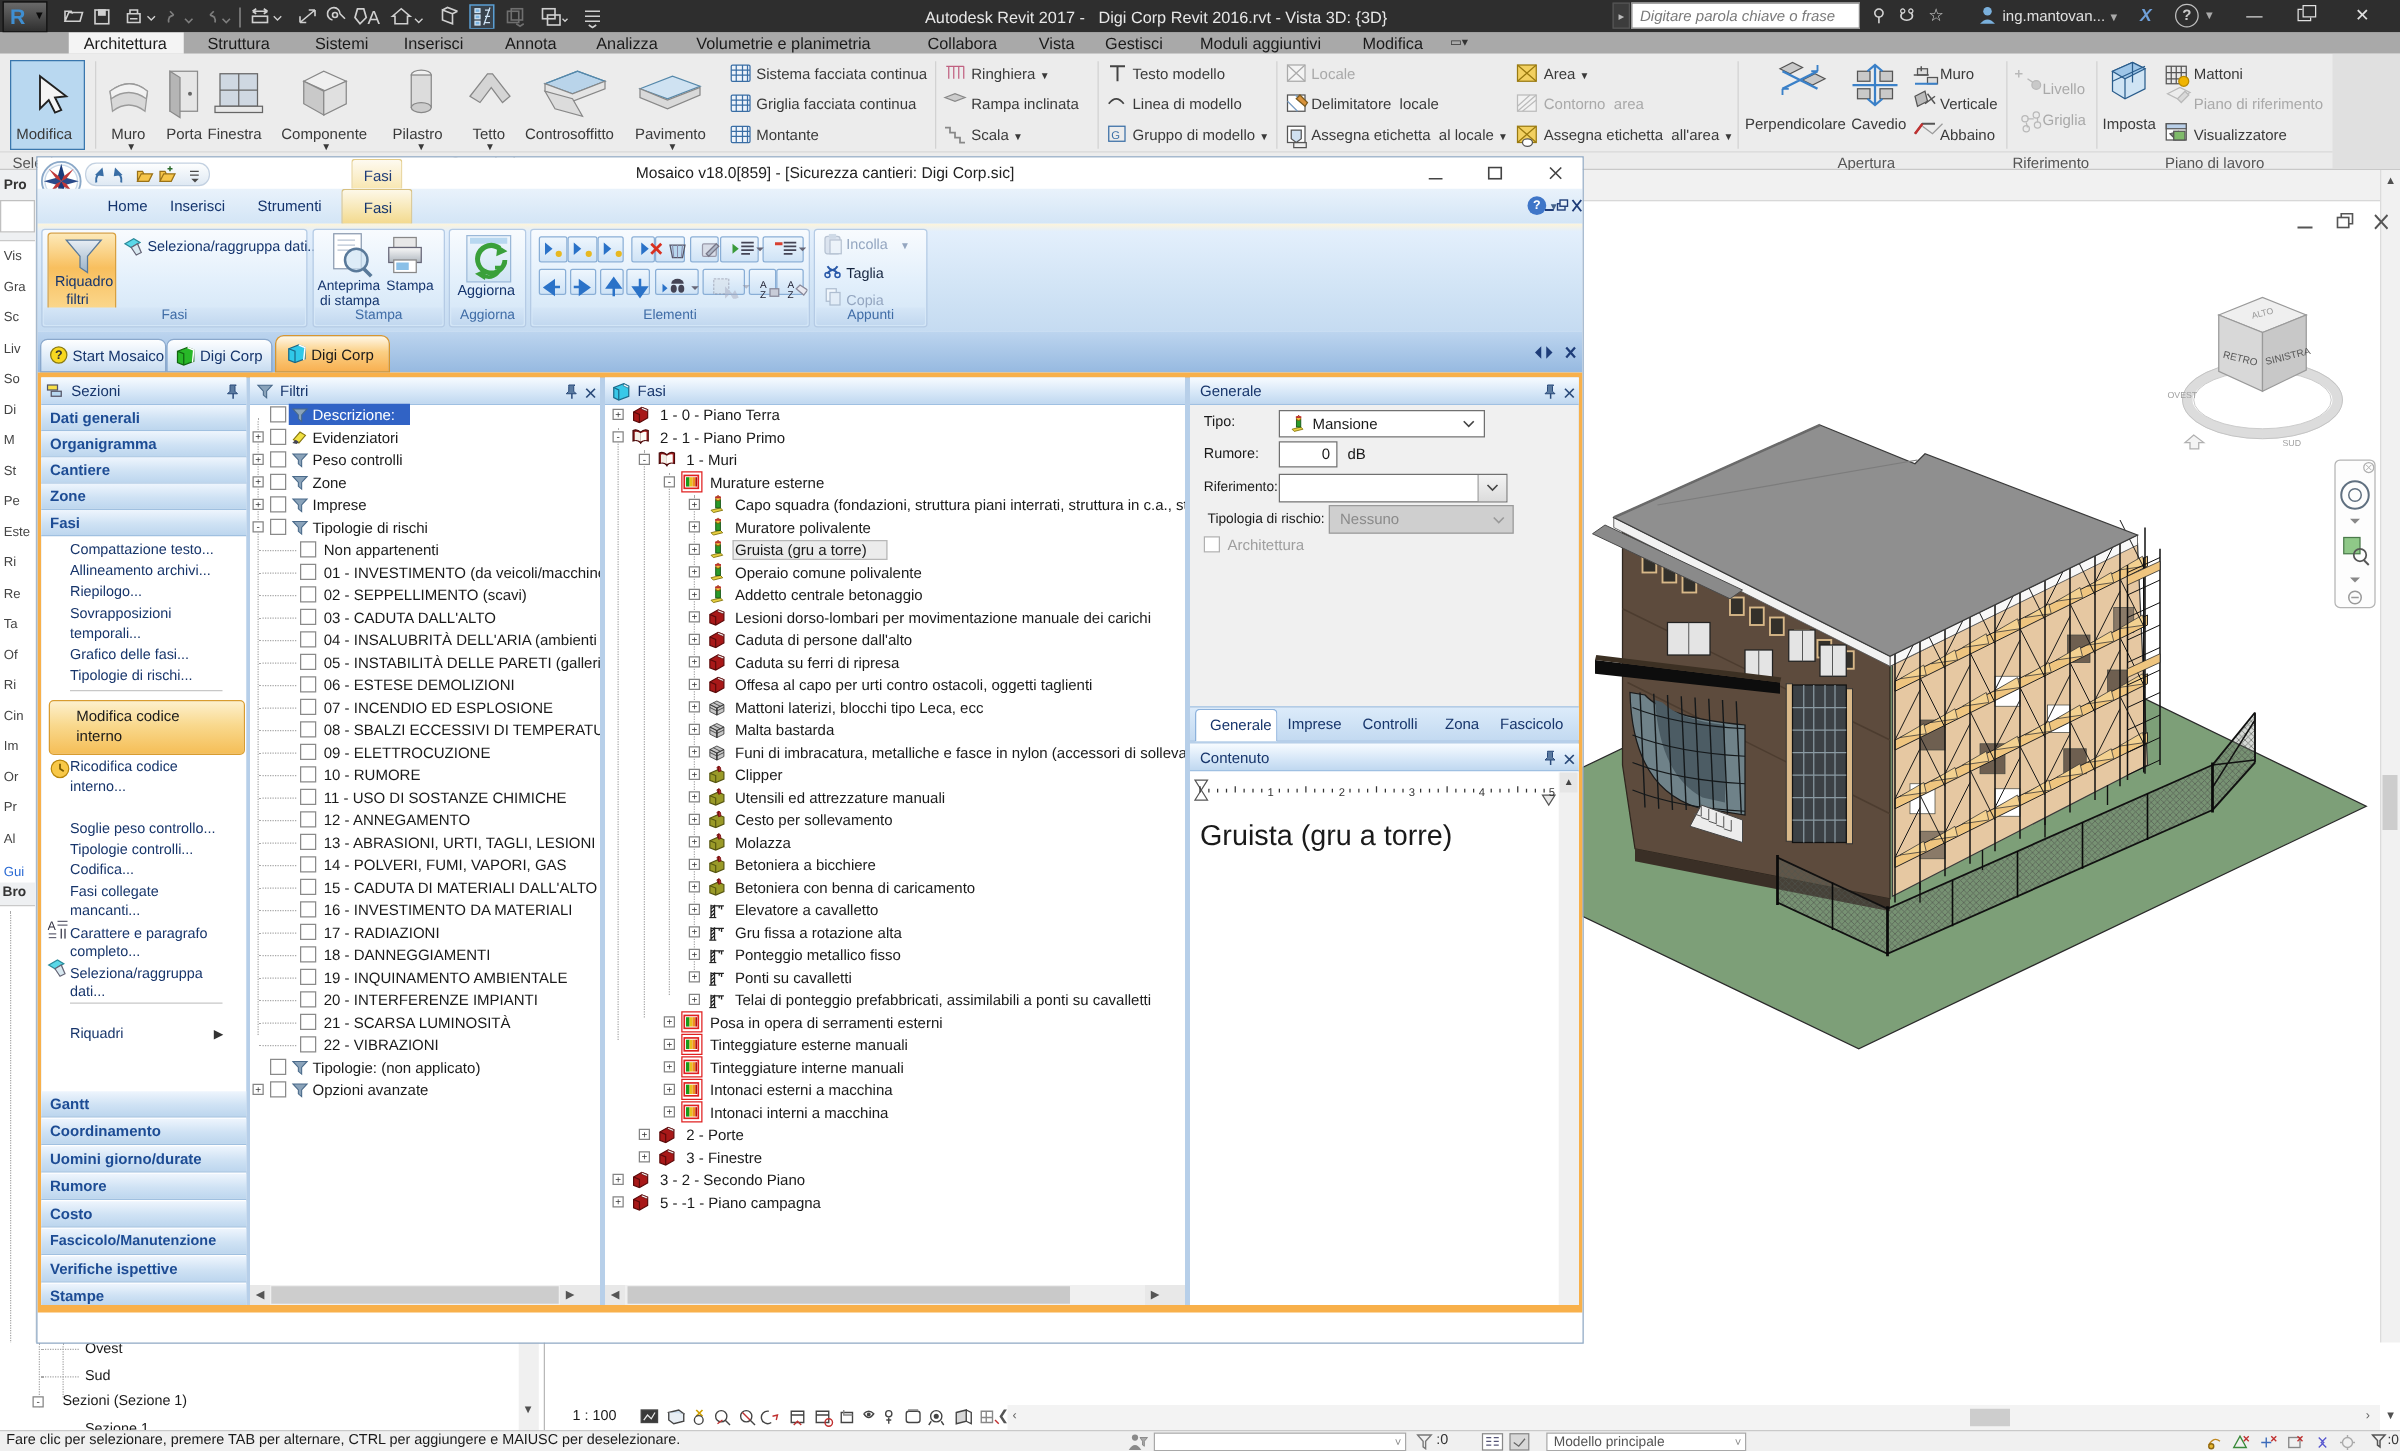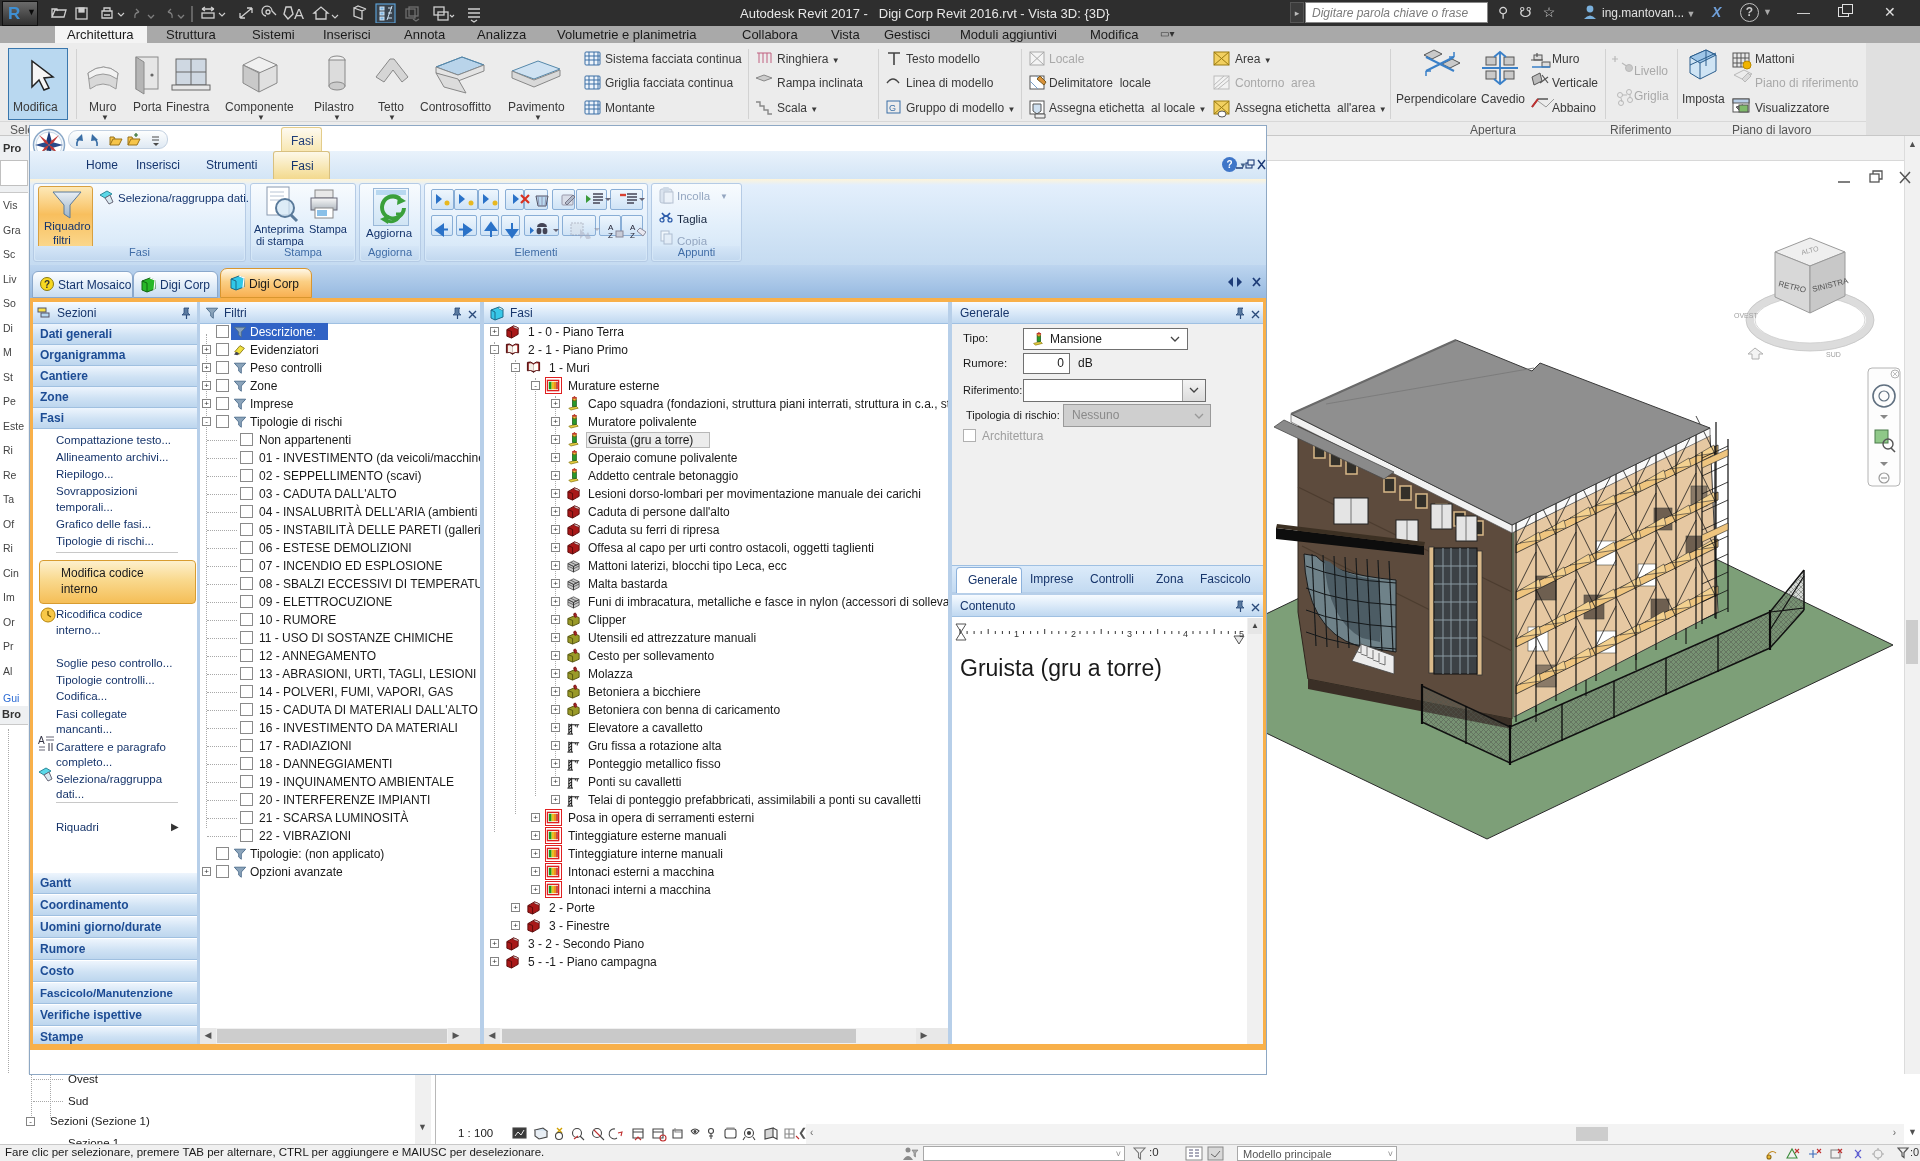--- a/index.html
+++ b/index.html
@@ -728,20 +728,28 @@
 <rect x="34" y="6" width="9" height="8" fill="none" stroke="#555" stroke-width="1.3"></rect>
       <path d="M37 6 v-3 h9 v8 h-3" fill="none" stroke="#555" stroke-width="1.3"></path>
 <path d="M64 4 l10 11 M74 4 l-10 11" stroke="#555" stroke-width="1.5"></path>
     </svg></div>
 <div class="abs" style="left:1906px;top:139px;width:13px;height:13px;color:#505050;font-size:9px;text-align:center">▲</div>
 <div class="abs" style="left:1906px;top:1127px;width:13px;height:13px;color:#505050;font-size:9px;text-align:center">▼</div>
 <div class="abs" style="left:1906px;top:620px;width:12px;height:44px;background:#cdcdcd"></div>
 
 <div class="abs" id="mosaico" style="left:30px;top:126px;width:1236px;height:948px;background:#fff;outline:1px solid #8ea8c4;font-size:12px;overflow:hidden">
 
+ <div class="abs" style="left:0;top:0;width:1236px;height:25px;background:#fff">
+  <div class="tx" style="left:630px;top:5px;transform:translateX(-50%);color:#222;font-size:12.5px">Mosaico v18.0[859] - [Sicurezza cantieri: Digi Corp.sic]</div>
+  <svg class="abs" style="left:1105px;top:7px" width="120" height="12">
+   <path d="M8 10 h11" stroke="#444" stroke-width="1.3"></path>
+   <rect x="56" y="1" width="10" height="9" fill="none" stroke="#444" stroke-width="1.3"></rect>
+   <path d="M105 1 l9 9 M114 1 l-9 9" stroke="#444" stroke-width="1.3"></path>
+  </svg>
+ </div>
 
  <div class="abs" style="left:38px;top:4px;width:100px;height:19px;background:linear-gradient(#fdfefe,#dfe9f3);border:1px solid #c3d1e1;border-radius:9px"></div>
  <svg class="abs" style="left:40px;top:5px" width="140" height="18">
   <path d="M12 7 q-6 1 -5 8" stroke="#3a6ea5" fill="none" stroke-width="1.6"></path>
       <path d="M12 3 l1 7 l-7 -1 z" fill="#3a6ea5"></path>
   <path d="M22 7 q6 1 5 8" stroke="#3a6ea5" fill="none" stroke-width="1.6"></path>
       <path d="M22 3 l-1 7 l7 -1 z" fill="#3a6ea5"></path>
   <path d="M40 14 l3 -6 l9 0 l-3 6 z M40 14 l0 -8 l4 0 l1 2" fill="#f6c54a" stroke="#9a7218"></path>
   <path d="M58 14 l3 -6 l9 0 l-3 6 z M58 14 l0 -8 l4 0 l1 2" fill="#f6c54a" stroke="#9a7218"></path>
       <path d="M64 4 l4 0 m-2 -2 l0 4" stroke="#2a6a2a" stroke-width="1.2"></path>

